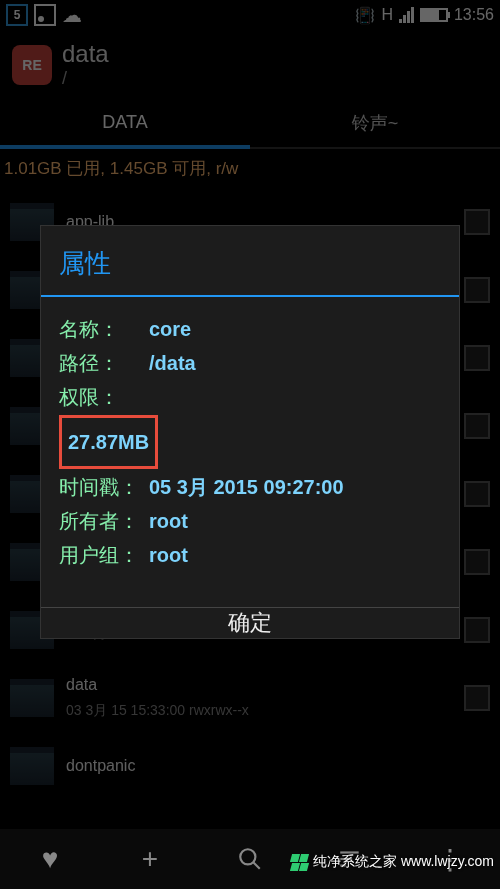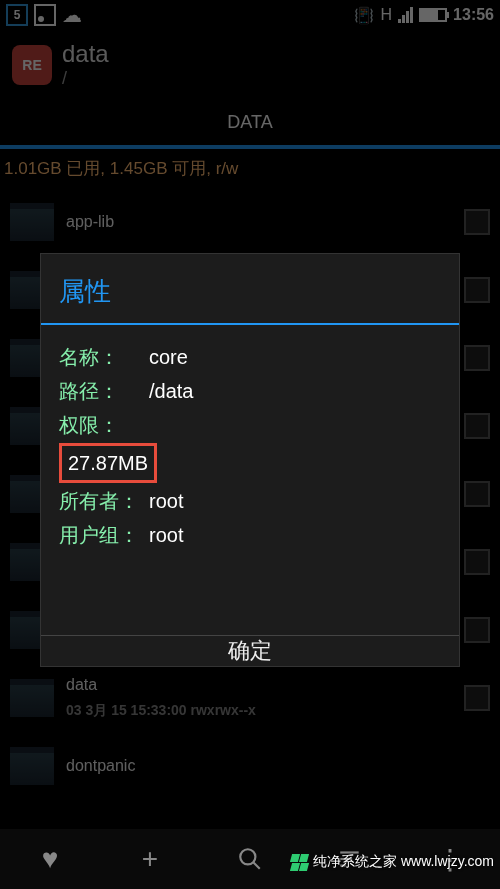--- a/index.html
+++ b/index.html
@@ -51,21 +51,21 @@
     position: relative;
   }
   .battery::after {
     content: '';
     position: absolute;
     right: -4px; top: 2px;
     width: 2px; height: 6px;
     background: #fff;
   }
   .battery-fill { height: 100%; width: 70%; background: #fff; }
-  .clock { font-weight: bold; }
+  .clock { font-weight: normal; }
 
   .header {
     display: flex;
     align-items: center;
     gap: 10px;
     padding: 10px 12px;
   }
   .app-icon {
     width: 40px; height: 40px;
     background: #c7453d;
@@ -117,64 +117,63 @@
   }
   .folder-icon::before {
     content: '';
     position: absolute;
     top: -6px; left: 0;
     width: 18px; height: 6px;
     background: #1a2530;
   }
   .file-info { flex: 1; }
   .file-name { font-size: 16px; color: #eee; }
-  .file-meta { font-size: 14px; color: #888; margin-top: 8px; font-weight: bold; }
+  .file-meta { font-size: 14px; color: #888; margin-top: 8px; }
   .file-check {
     width: 26px; height: 26px;
     border: 2px solid #555;
     background: #222;
   }
 
   .overlay {
     position: absolute;
     top: 0; left: 0; right: 0; bottom: 0;
     background: rgba(0,0,0,0.6);
     display: flex;
     align-items: flex-start;
     justify-content: center;
     padding-top: 225px;
   }
   .dialog {
     width: 420px;
     background: #1c1c1c;
     border: 1px solid #333;
-    margin-top: 28px;
   }
   .dialog-title {
     color: #2196f3;
     font-size: 26px;
     padding: 20px 18px 14px;
     border-bottom: 2px solid #2196f3;
   }
   .dialog-body {
     padding: 16px 18px 0;
     font-size: 20px;
     line-height: 1.6;
     color: #ccc;
     min-height: 310px;
   }
   .prop-row {
     display: flex;
     margin-bottom: 2px;
   }
   .prop-label { width: 90px; color: #86efac; }
-  .prop-value { color: #ffffff; }
+  .prop-value { color: #7dd3fc; font-weight: bold; }
   .highlight-box {
     border: 3px solid #e74c3c;
-    padding: 1px 6px;
+    padding: 8px 6px;
     display: inline-block;
   }
   .dialog-footer {
     border-top: 1px solid #444;
     text-align: center;
     font-size: 22px;
     color: #eee;
   }
 
   .bottom-bar {
@@ -243,20 +242,21 @@
 <div class="header">
   <div class="app-icon">RE</div>
   <div>
     <div class="header-title">data</div>
     <div class="header-subtitle">/</div>
   </div>
 </div>
 
 <div class="tabs">
   <div class="tab active">DATA</div>
+  <div class="tab">铃声~</div>
 </div>
 
 <div class="storage-info">1.01GB 已用, 1.45GB 可用, r/w</div>
 
 <div class="file-list">
   <div class="file-item">
     <div class="folder-icon"></div>
     <div class="file-info">
         <div class="file-name">app-lib</div>
       </div>
@@ -320,20 +320,24 @@
         </div>
       <div class="prop-row">
           <span class="prop-label">路径：</span>
           <span class="prop-value">/data</span>
         </div>
       <div class="prop-row">
           <span class="prop-label">权限：</span>
         </div>
       <div class="prop-row">
           <span class="prop-value highlight-box">27.87MB</span>
+        </div>
+      <div class="prop-row">
+          <span class="prop-label">时间戳：</span>
+          <span class="prop-value">05 3月 2015 09:27:00</span>
         </div>
       <div class="prop-row">
           <span class="prop-label">所有者：</span>
           <span class="prop-value">root</span>
         </div>
       <div class="prop-row">
           <span class="prop-label">用户组：</span>
           <span class="prop-value">root</span>
         </div>
     </div>

